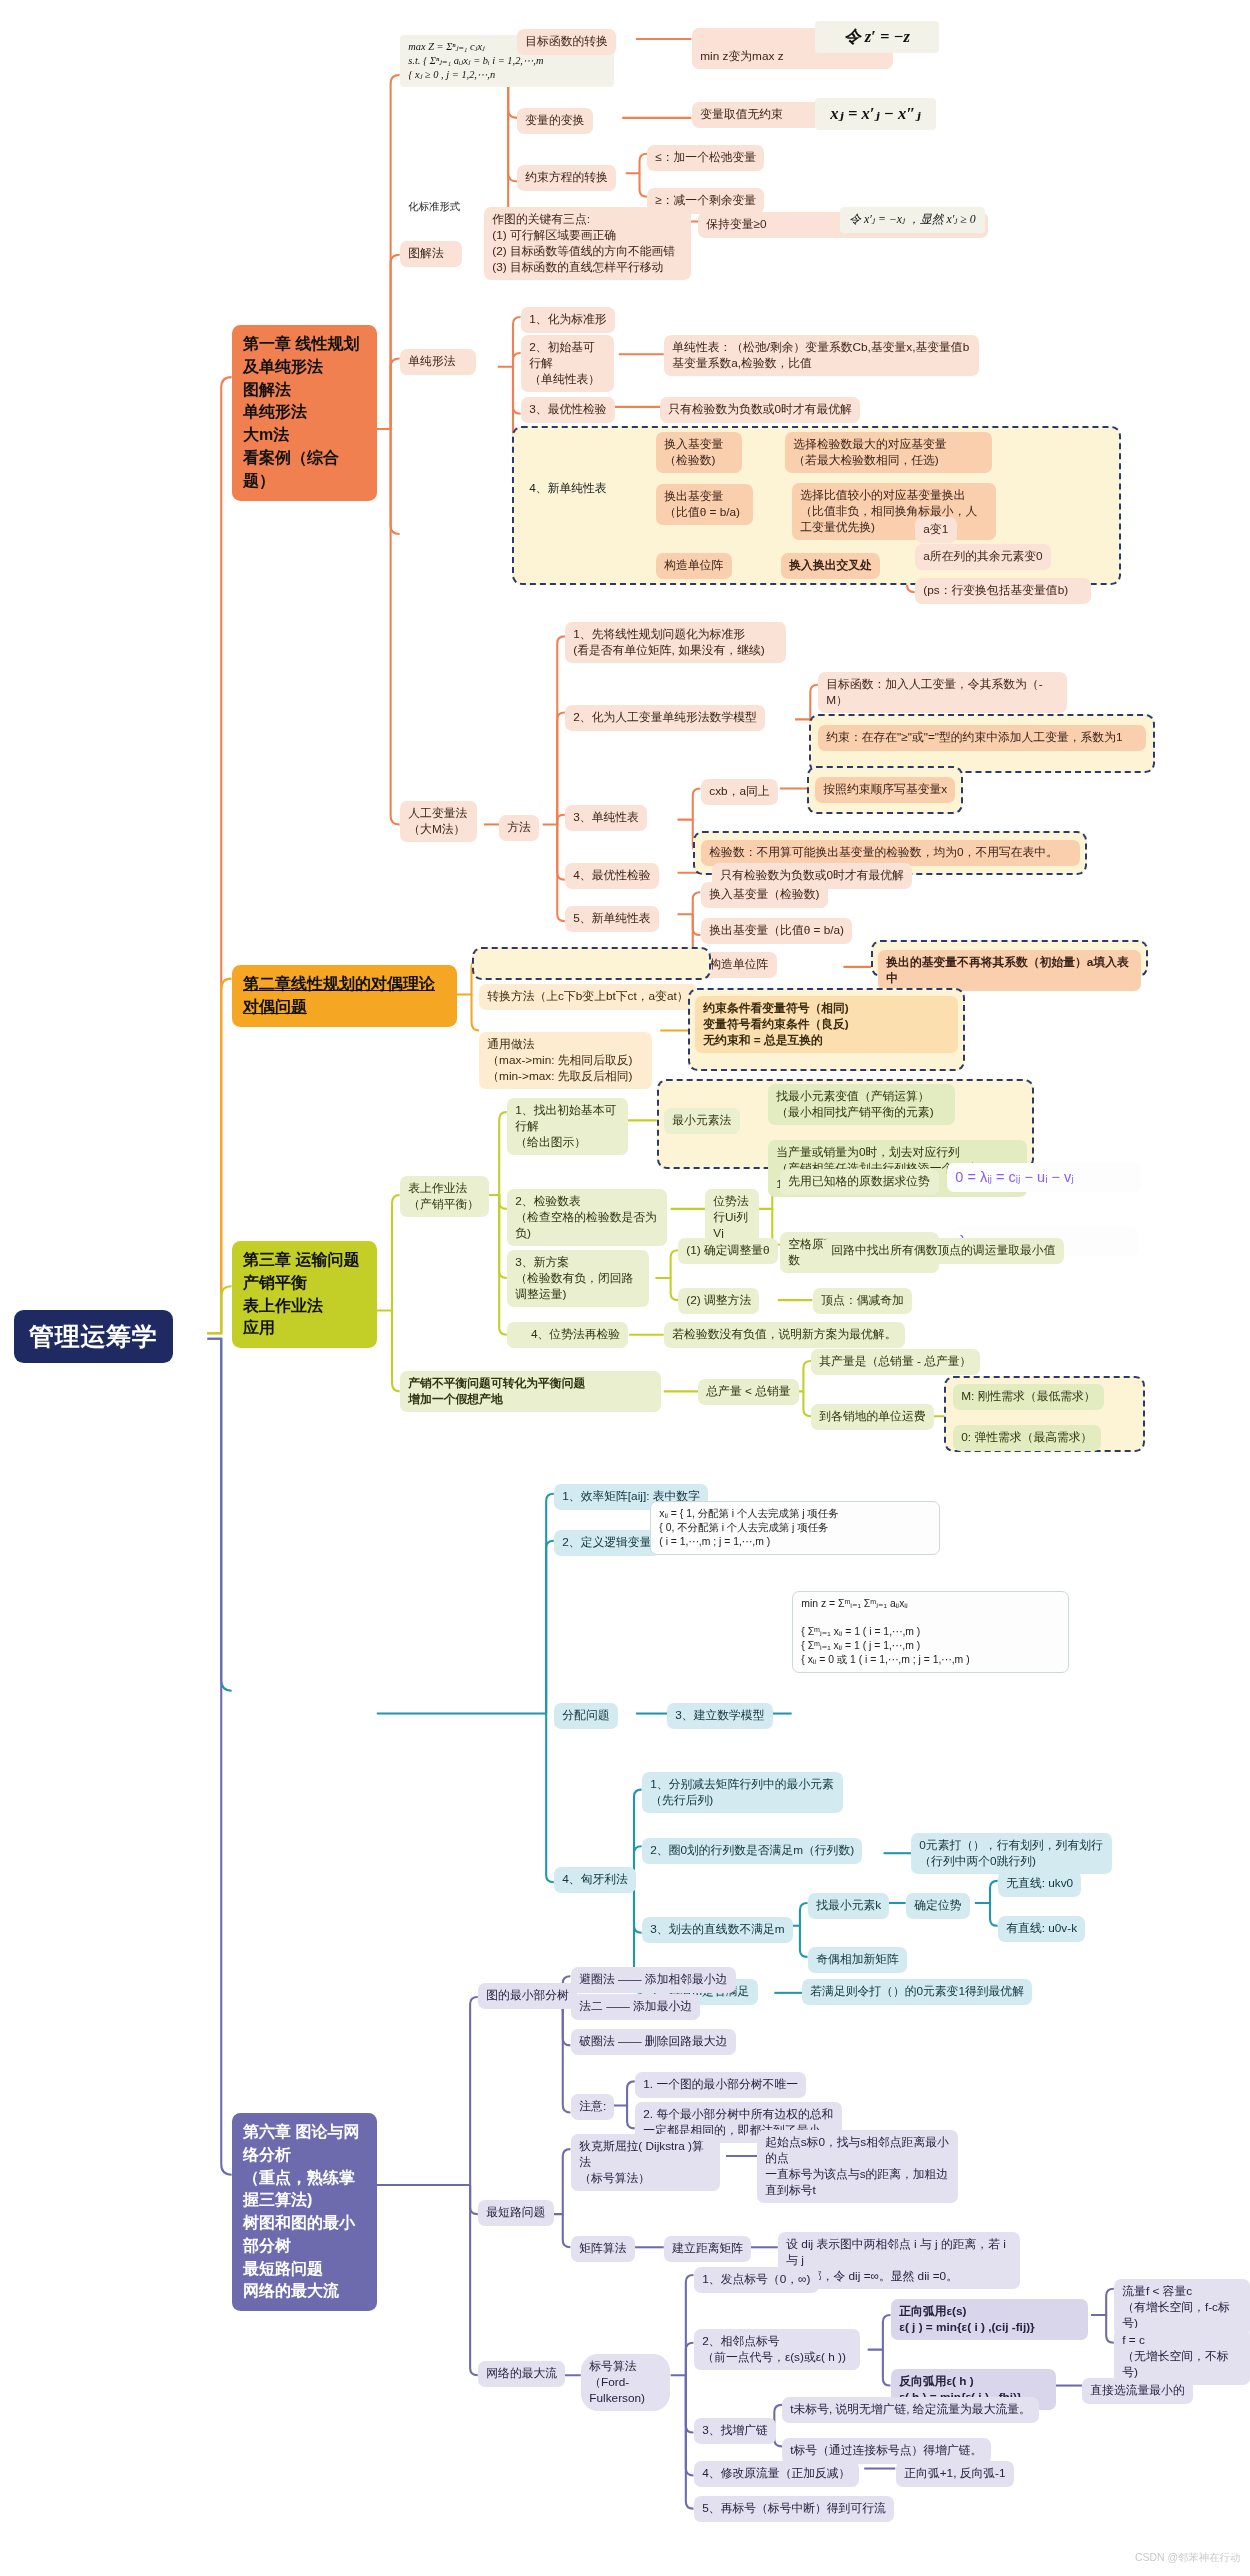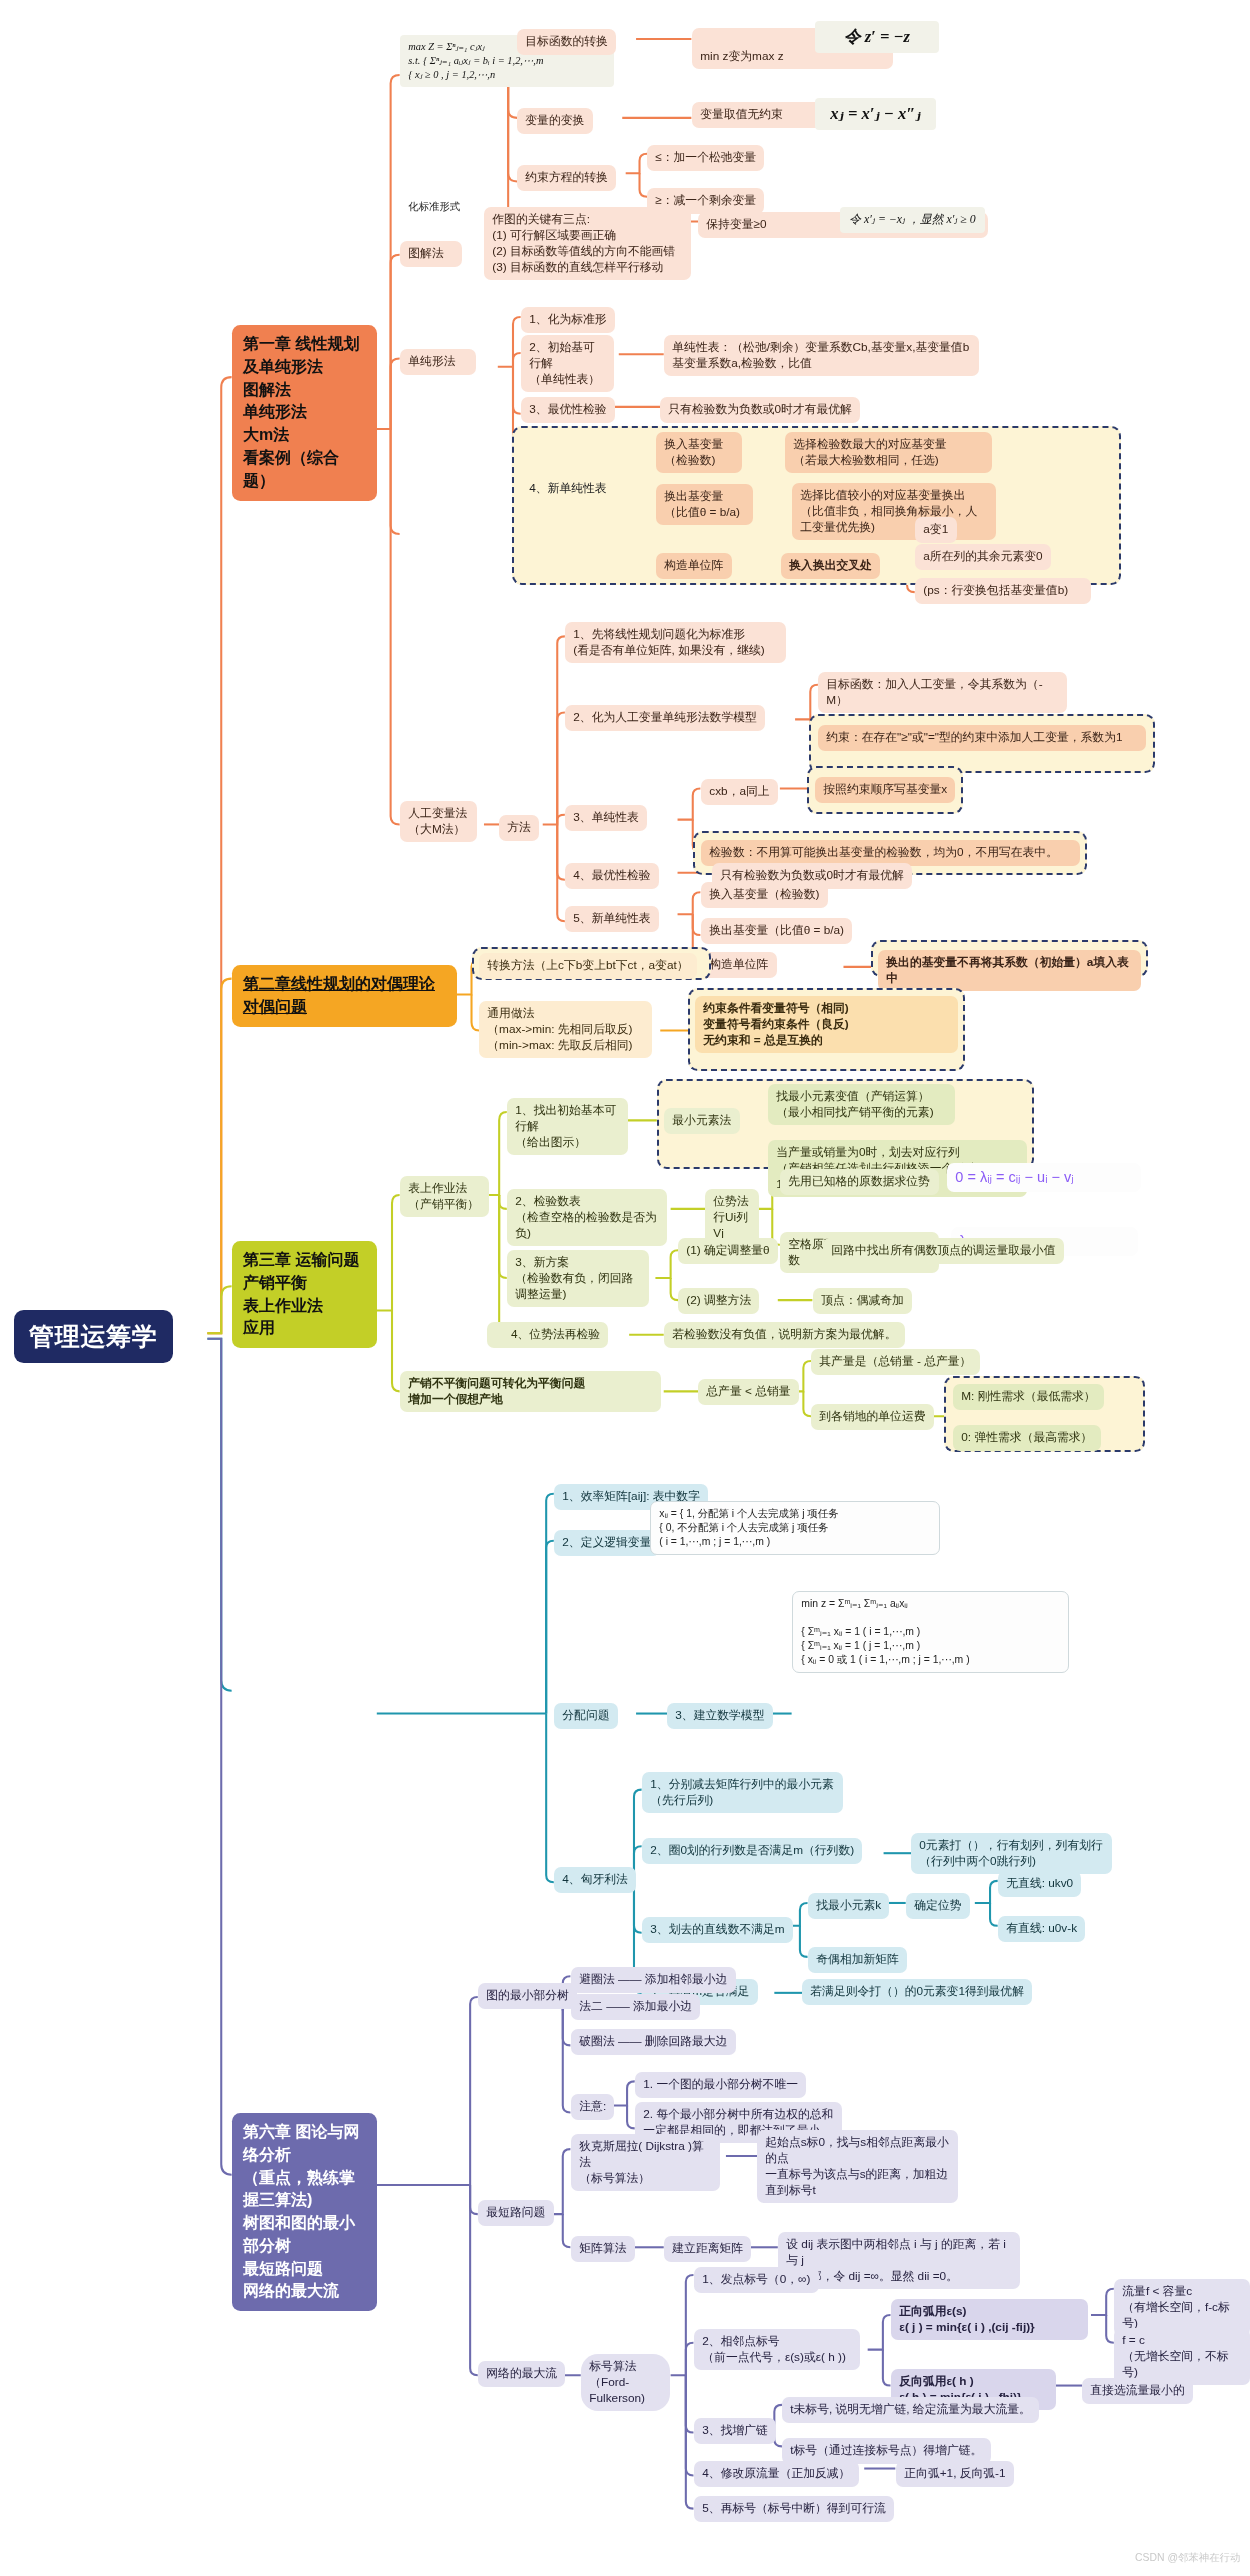--- a/index.html
+++ b/index.html
@@ -28,21 +28,21 @@
   .ch1 { background:#f08050; }
   .ch2 { background:#f5a623;text-decoration:underline; }
   .ch3 { background:#c3cf27; }
   .ch4 { background:#1f96ad; color:#fff; }
   .ch6 { background:#6d6bad; color:#fff; }
 
   
   .o1 { background:#fbe2d6; color:#3b2418; }
   .oDeep { background:#f9cfae; color:#3b2418; }
   
-  .a1 { background:#fdecd0; color:#3a2c10; }
+  .a1 { background:#fdecd0; color:#3a2c10;margin-top:31px; }
   .a2 { background:#fbdfae; color:#3a2c10; }
   
   .g1 { background:#eaefcf; color:#2f3310; }
   .g2 { background:#e3ebc0; color:#2f3310; }
   
   .t1 { background:#d3eaf1; color:#10343c; }
   
   .p1 { background:#e3e1f0; color:#25213f; }
   .p2 { background:#d9d6ec; color:#25213f; }
 
@@ -332,21 +332,21 @@
 <div class="node fmlWhite" style="left:951px; top:1227px; width:187px; font-size:14.5px;"><span class="red">λᵢⱼ = cᵢⱼ − uᵢ − vⱼ</span></div>
 
 <div class="node g1" style="left:507px; top:1250px; width:142px;">3、新方案
 （检验数有负，闭回路
 调整运量)</div>
 <div class="node g1" style="left:678px; top:1238px;">(1) 确定调整量θ</div>
 <div class="node g1" style="left:823px; top:1238px;">回路中找出所有偶数顶点的调运量取最小值</div>
 <div class="node g1" style="left:678px; top:1288px;">(2) 调整方法</div>
 <div class="node g1" style="left:813px; top:1288px;">顶点：偶减奇加</div>
 
-<div class="node g1" style="left:487px; top:1322px;padding-left:24px;">4、位势法再检验</div>
+<div class="node g1" style="left:507px; top:1322px;padding-left:24px;">4、位势法再检验</div>
 <div class="node g1" style="left:664px; top:1322px;">若检验数没有负值，说明新方案为最优解。</div>
 
 <div class="node g1" style="left:400px; top:1371px; width:261px; font-weight:bold;">产销不平衡问题可转化为平衡问题
 增加一个假想产地</div>
 <div class="node g1" style="left:698px; top:1379px;">总产量 &lt; 总销量</div>
 <div class="node g1" style="left:811px; top:1349px;">其产量是（总销量 - 总产量）</div>
 <div class="node g1" style="left:811px; top:1404px;">到各销地的单位运费</div>
 <div class="dashbox" style="left:944px; top:1376px; width:201px; height:76px;"></div>
 <div class="node g2" style="left:953px; top:1384px;">M: 刚性需求（最低需求）</div>
 <div class="node g2" style="left:953px; top:1425px;">0: 弹性需求（最高需求）</div>

